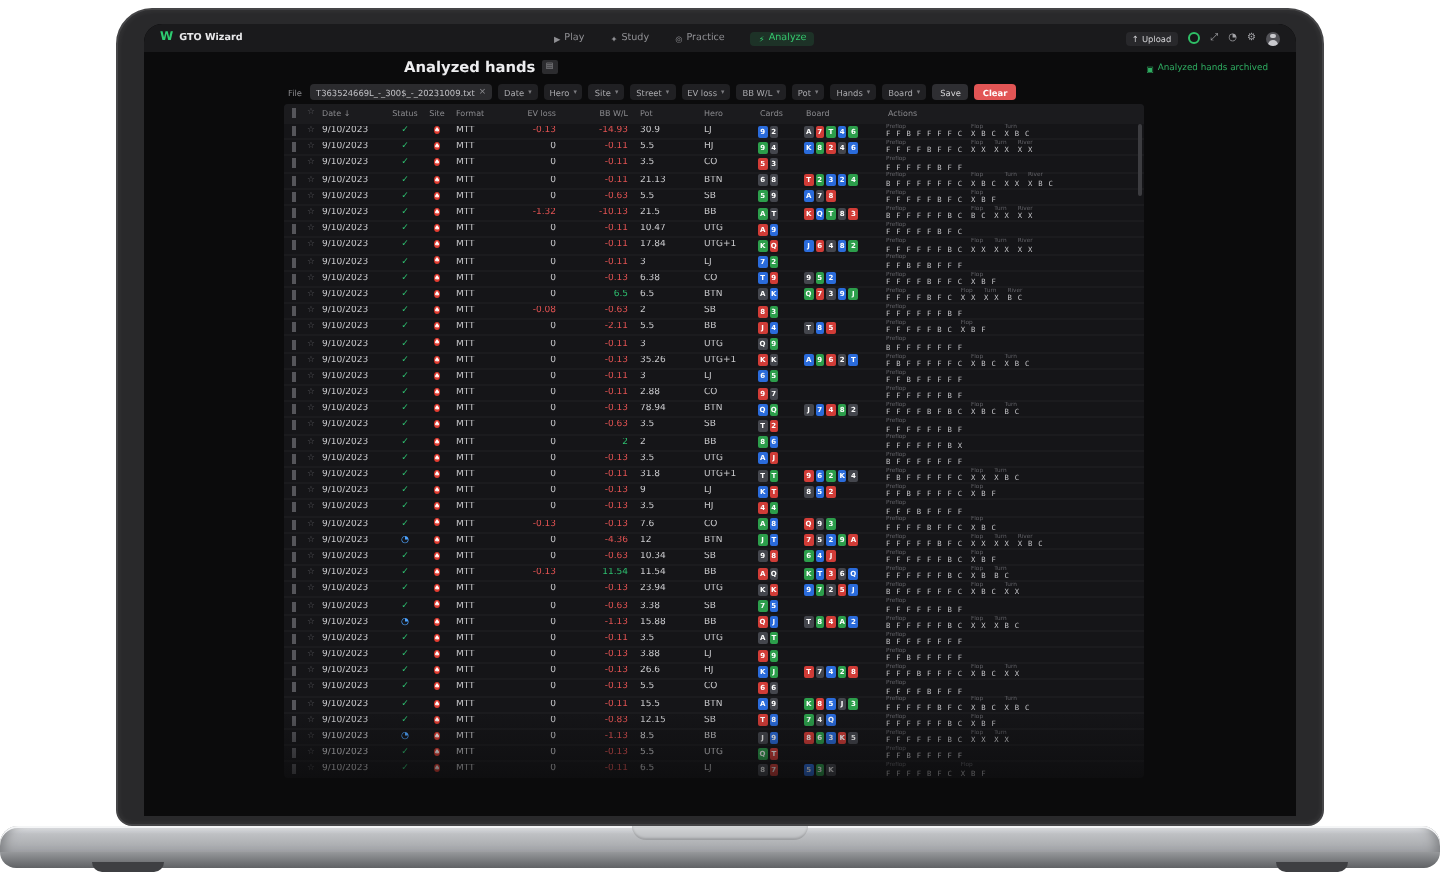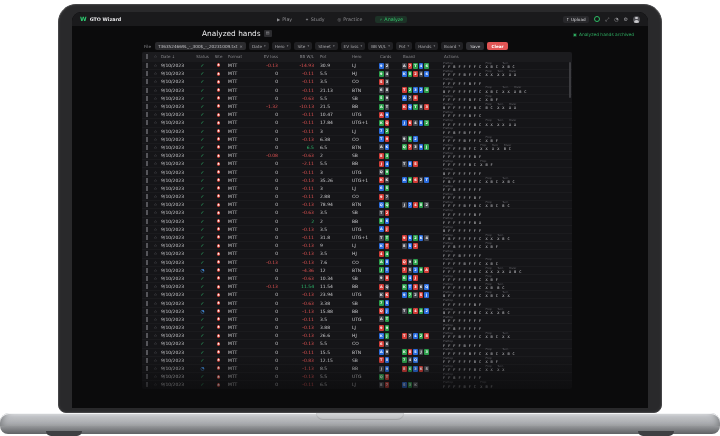--- a/index.html
+++ b/index.html
@@ -41,21 +41,21 @@
     font-size:4.2px;padding:1px 3px;border-radius:2px;white-space:nowrap}
   .tb-ico{color:#a5a5a9;font-size:5px;line-height:7px}
   .ring{width:6.5px;height:6.5px;border-radius:50%;border:1px solid #2fbf66;background:#151517}
   .avatar{width:7px;height:7px;border-radius:50%;background:#515156;position:relative;overflow:hidden}
   .avatar::before{content:'';position:absolute;left:2.2px;top:1.1px;width:2.6px;height:2.6px;border-radius:50%;background:#c9c9cd}
   .avatar::after{content:'';position:absolute;left:1px;top:4.3px;width:5px;height:3.4px;border-radius:2.5px 2.5px 0 0;background:#c9c9cd}
 
   
   .page{position:relative;height:382px}
   .title-row{position:absolute;left:130px;top:3px;display:flex;align-items:center;gap:3px}
-  .page-title{font-size:7.4px;font-weight:normal;color:#ededef;white-space:nowrap}
+  .page-title{font-size:7.4px;font-weight:bold;color:#ededef;white-space:nowrap}
   .title-box{width:8px;height:6.5px;background:#2c2c2f;border-radius:1px;color:#9a9a9e;
     font-size:4px;line-height:6.5px;text-align:center}
   .archived-link{position:absolute;right:14px;top:6px;display:flex;gap:2px;align-items:center;
     color:#2fae62;font-size:4.4px;white-space:nowrap}
   .archived-link .ico{font-size:4px}
 
   .filter-row{position:absolute;left:72px;top:16px;display:flex;gap:3px;align-items:center;font-size:4.2px}
   .flabel{color:#89898d;margin-right:1px}
   .chip{display:flex;gap:2px;align-items:center;background:#202023;color:#a9a9ad;
     padding:1.5px 3px;border-radius:2px;white-space:nowrap}

